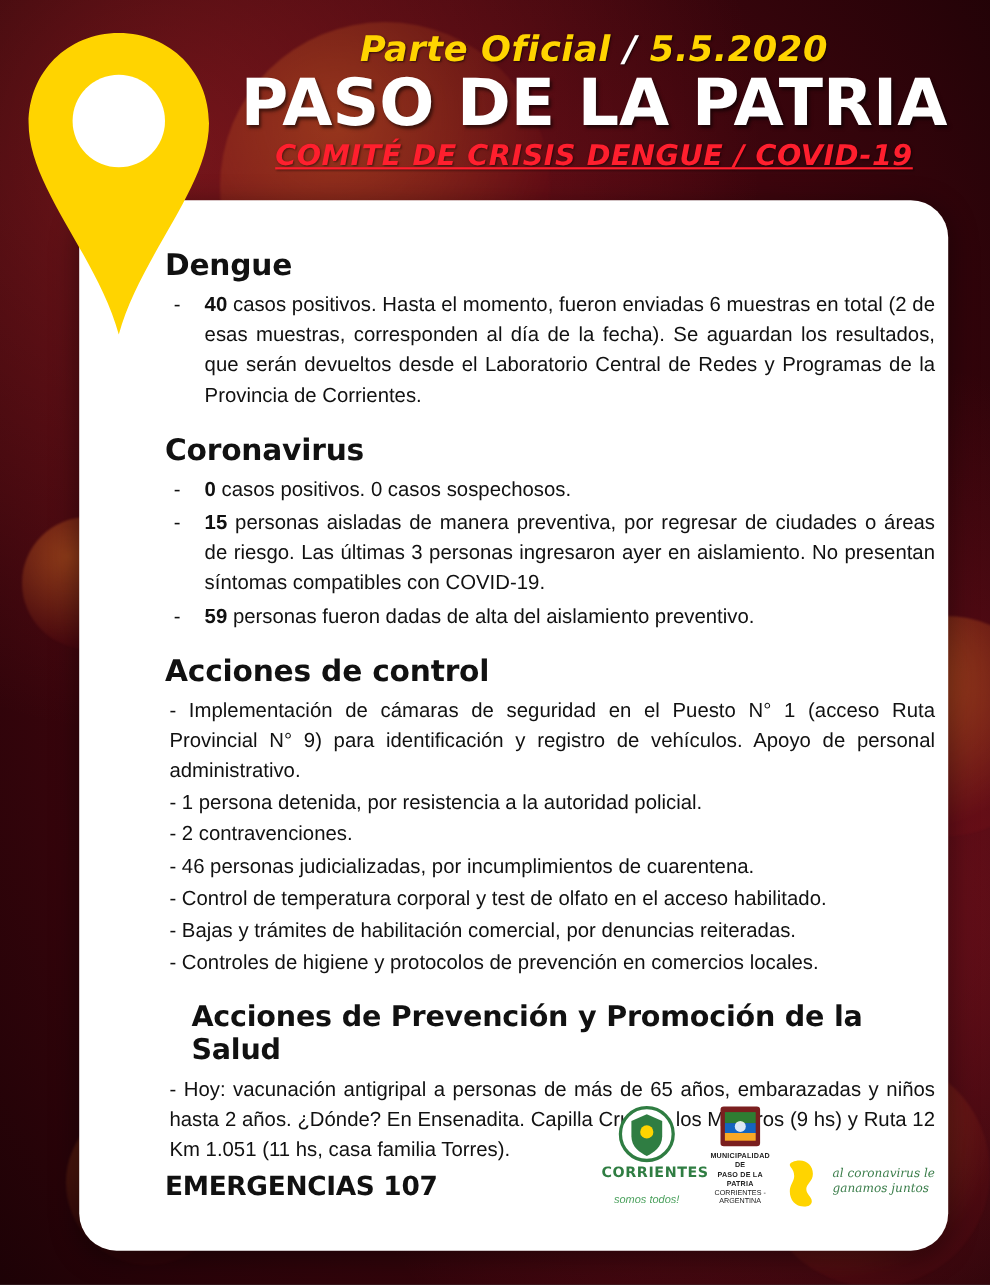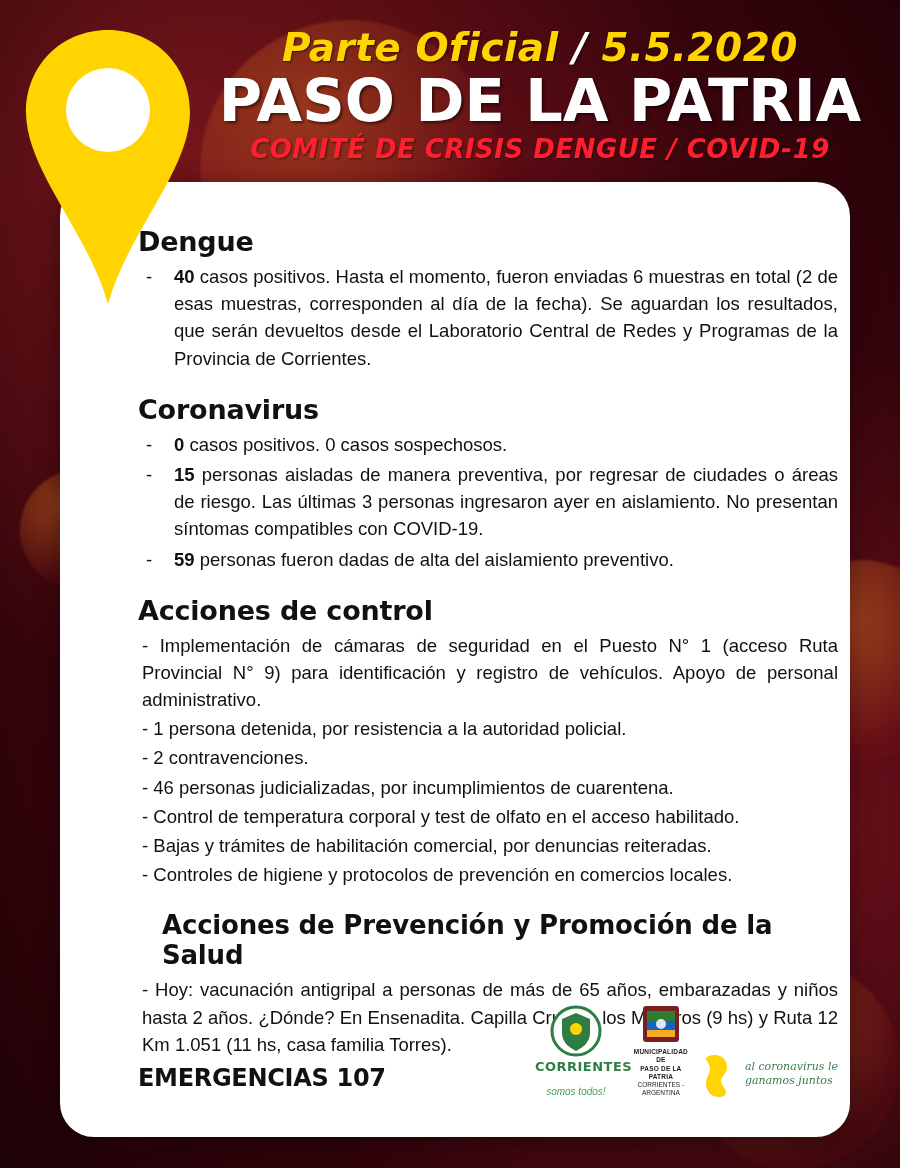--- a/index.html
+++ b/index.html
@@ -44,21 +44,21 @@
     left: 210px;
     top: 28px;
     width: 660px;
     text-align: center;
     z-index: 5;
   }
   .h-kicker {
     font-family: "DejaVu Sans", sans-serif;
     font-weight: bold;
     font-style: italic;
-    font-size: 39px;
+    font-size: 32px;
     letter-spacing: 0.5px;
     color: #ffffff;
     text-shadow: 1px 1px 2px rgba(0,0,0,.6);
     line-height: 1.05;
   }
   .h-kicker .yellow { color: #ffd400; }
   .h-title {
     font-family: "DejaVu Sans", sans-serif;
     font-weight: bold;
     font-size: 59px;
@@ -70,36 +70,37 @@
   }
   .h-sub {
     font-family: "DejaVu Sans", sans-serif;
     font-weight: bold;
     font-style: italic;
     font-size: 26px;
     color: #ff1f2e;
     letter-spacing: 0.5px;
     margin-top: 4px;
     text-shadow: 1px 1px 2px rgba(0,0,0,.5);
+    text-decoration: underline;
   }
 
   
   .pin {
     position: absolute;
     left: 18px;
     top: 22px;
     width: 180px;
     height: 290px;
     z-index: 6;
   }
 
   
   .card {
     position: absolute;
-    left: 60px;
+    left: 72px;
     top: 182px;
     width: 790px;
     height: 955px;
     background: #ffffff;
     border-radius: 34px;
     box-shadow: 0 6px 26px rgba(0,0,0,.45);
     z-index: 4;
   }
 
   .card-inner {

